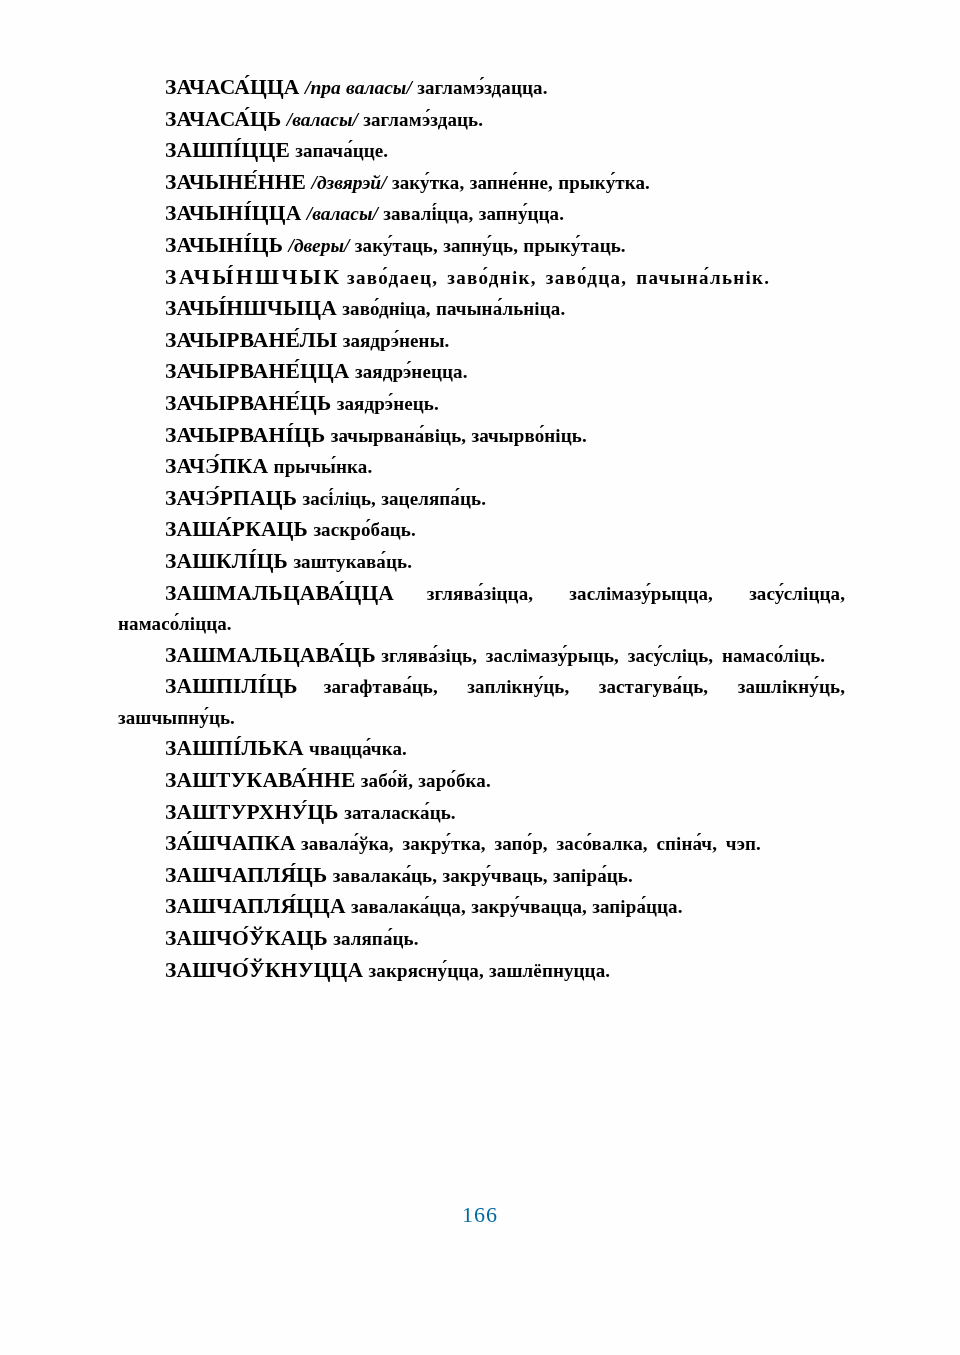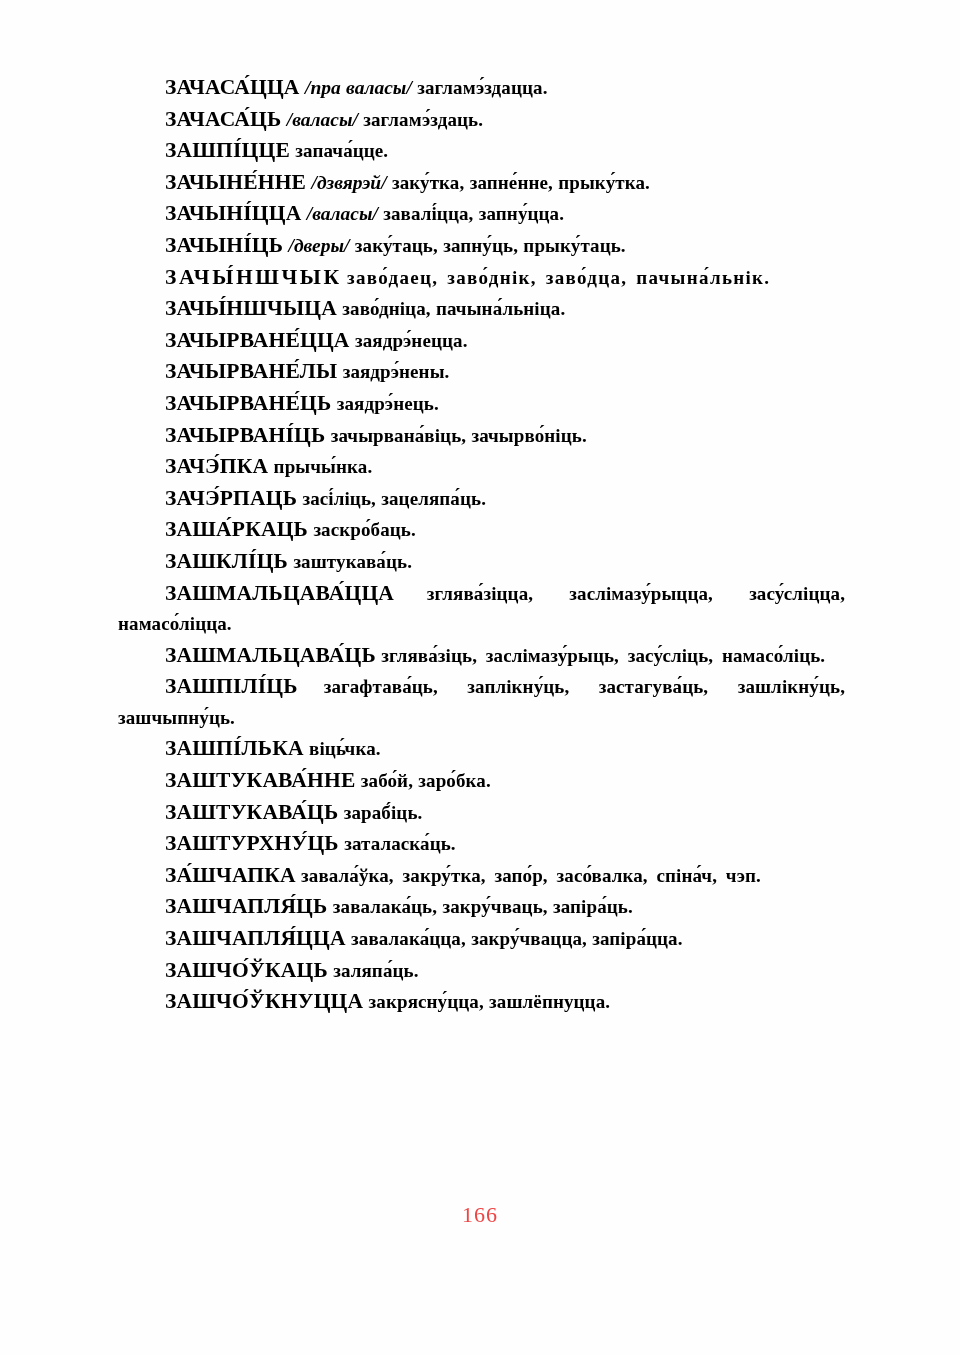--- a/index.html
+++ b/index.html
@@ -77,52 +77,51 @@
   }
 
   #folio {
     position: absolute;
     left: 0;
     top: 1202px;
     width: 960px;
     text-align: center;
     font-family: "Liberation Serif", "DejaVu Serif", serif;
     font-size: 22px;
-    color: #ef4444;
+    color: #0369a1;
     letter-spacing: 1px;
   }
 </style>
 </head>
 <body>
 
 <div id="page">
 
   <div id="column">
       <p class="entry"><span class="hw">ЗАЧАСА́ЦЦА</span> <span class="gram">/пра валасы/</span> <span class="gl">загламэ́здацца.</span></p>
       <p class="entry"><span class="hw">ЗАЧАСА́ЦЬ</span> <span class="gram">/валасы/</span> <span class="gl">загламэ́здаць.</span></p>
       <p class="entry"><span class="hw">ЗАШПІ́ЦЦЕ</span> <span class="gl">запача́цце.</span></p>
       <p class="entry"><span class="hw">ЗАЧЫНЕ́ННЕ</span> <span class="gram">/дзвярэй/</span> <span class="gl">заку́тка, запне́нне, прыку́тка.</span></p>
       <p class="entry"><span class="hw">ЗАЧЫНІ́ЦЦА</span> <span class="gram">/валасы/</span> <span class="gl">завалі́цца, запну́цца.</span></p>
       <p class="entry"><span class="hw">ЗАЧЫНІ́ЦЬ</span> <span class="gram">/дверы/</span> <span class="gl">заку́таць, запну́ць, прыку́таць.</span></p>
       <p class="entry"><span class="hw spaced">ЗАЧЫ́НШЧЫК</span> <span class="gl spaced">заво́даец, заво́днік, заво́дца, пачына́льнік.</span></p>
       <p class="entry"><span class="hw">ЗАЧЫ́НШЧЫЦА</span> <span class="gl">заво́дніца, пачына́льніца.</span></p>
+      <p class="entry"><span class="hw">ЗАЧЫРВАНЕ́ЛЫ</span> <span class="gl">заядрэ́нены.</span></p>
       <p class="entry"><span class="hw">ЗАЧЫРВАНЕ́ЦЦА</span> <span class="gl">заядрэ́нецца.</span></p>
-      <p class="entry"><span class="hw">ЗАЧЫРВАНЕ́ЛЫ</span> <span class="gl">заядрэ́нены.</span></p>
       <p class="entry"><span class="hw">ЗАЧЫРВАНЕ́ЦЬ</span> <span class="gl">заядрэ́нець.</span></p>
       <p class="entry"><span class="hw">ЗАЧЫРВАНІ́ЦЬ</span> <span class="gl">зачырвана́віць, зачырво́ніць.</span></p>
       <p class="entry"><span class="hw">ЗАЧЭ́ПКА</span> <span class="gl">прычы́нка.</span></p>
       <p class="entry"><span class="hw">ЗАЧЭ́РПАЦЬ</span> <span class="gl">засі́ліць, зацеляпа́ць.</span></p>
       <p class="entry"><span class="hw">ЗАША́РКАЦЬ</span> <span class="gl">заскро́баць.</span></p>
       <p class="entry"><span class="hw">ЗАШКЛІ́ЦЬ</span> <span class="gl">заштукава́ць.</span></p>
       <p class="entry"><span class="hw">ЗАШМАЛЬЦАВА́ЦЦА</span> <span class="gl wide">зглява́зіцца, заслімазу́рыцца, засу́сліцца, намасо́ліцца.</span></p>
       <p class="entry"><span class="hw">ЗАШМАЛЬЦАВА́ЦЬ</span> <span class="gl wide">зглява́зіць, заслімазу́рыць, засу́сліць, намасо́ліць.</span></p>
       <p class="entry"><span class="hw">ЗАШПІЛІ́ЦЬ</span> <span class="gl wide">загафтава́ць, заплікну́ць, застагува́ць, зашлікну́ць, зашчыпну́ць.</span></p>
-      <p class="entry"><span class="hw">ЗАШПІ́ЛЬКА</span> <span class="gl">віць́чка.</span></p>
+      <p class="entry"><span class="hw">ЗАШПІ́ЛЬКА</span> <span class="gl">чвацца́чка.</span></p>
       <p class="entry"><span class="hw">ЗАШТУКАВА́ННЕ</span> <span class="gl">забо́й, заро́бка.</span></p>
-      <p class="entry"><span class="hw">ЗАШТУКАВА́ЦЬ</span> <span class="gl">зараб́іць.</span></p>
       <p class="entry"><span class="hw">ЗАШТУРХНУ́ЦЬ</span> <span class="gl">заталаска́ць.</span></p>
       <p class="entry"><span class="hw">ЗА́ШЧАПКА</span> <span class="gl wide">завала́ўка, закру́тка, запо́р, засо́валка, спіна́ч, чэп.</span></p>
       <p class="entry"><span class="hw">ЗАШЧАПЛЯ́ЦЬ</span> <span class="gl">завалака́ць, закру́чваць, запіра́ць.</span></p>
       <p class="entry"><span class="hw">ЗАШЧАПЛЯ́ЦЦА</span> <span class="gl">завалака́цца, закру́чвацца, запіра́цца.</span></p>
       <p class="entry"><span class="hw">ЗАШЧО́ЎКАЦЬ</span> <span class="gl">заляпа́ць.</span></p>
       <p class="entry"><span class="hw">ЗАШЧО́ЎКНУЦЦА</span> <span class="gl">закрясну́цца, зашлёпнуцца.</span></p>
     </div>
 
   <div id="folio">166</div>
 

